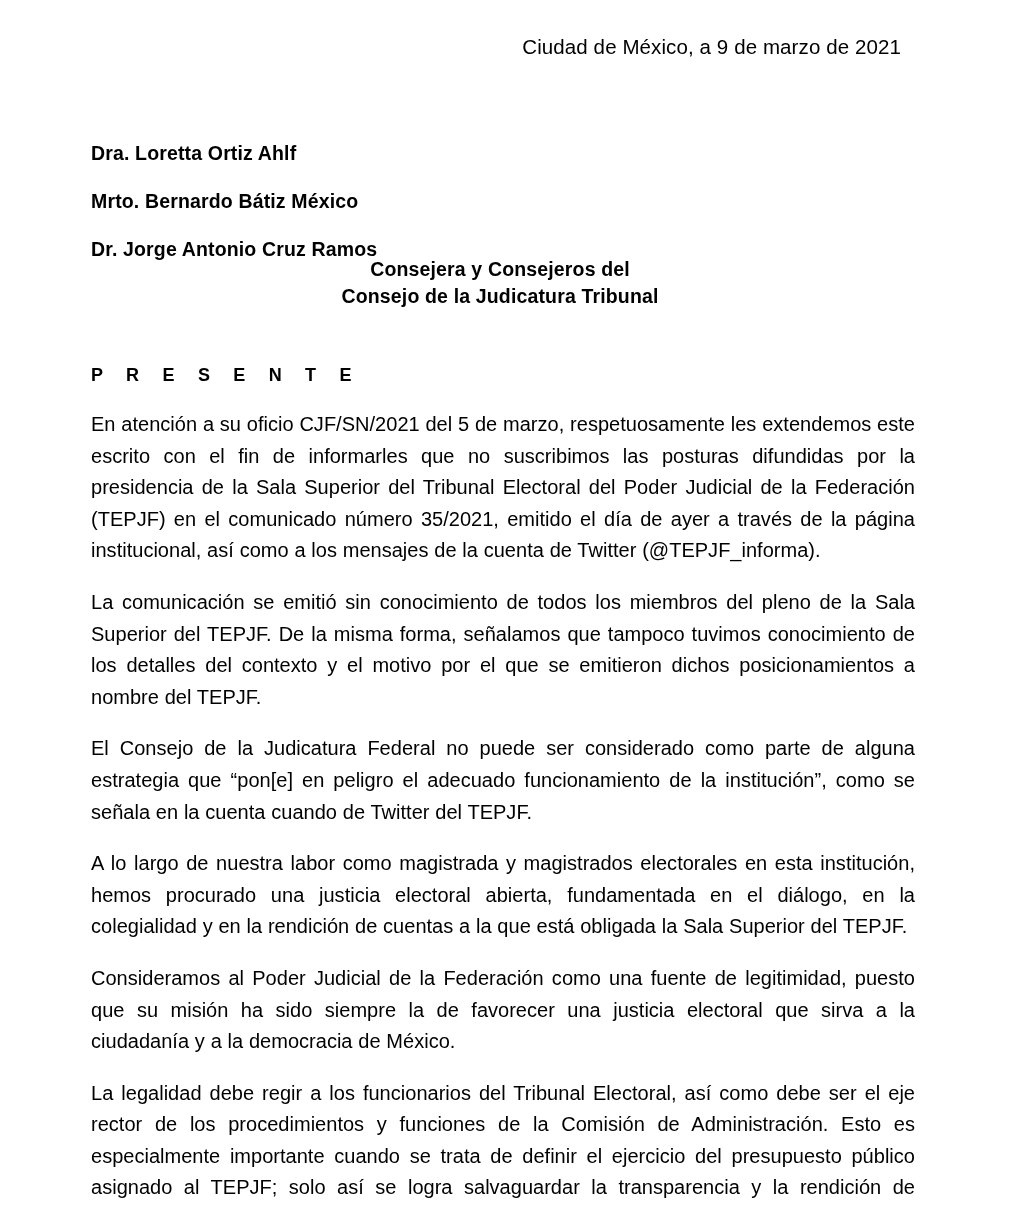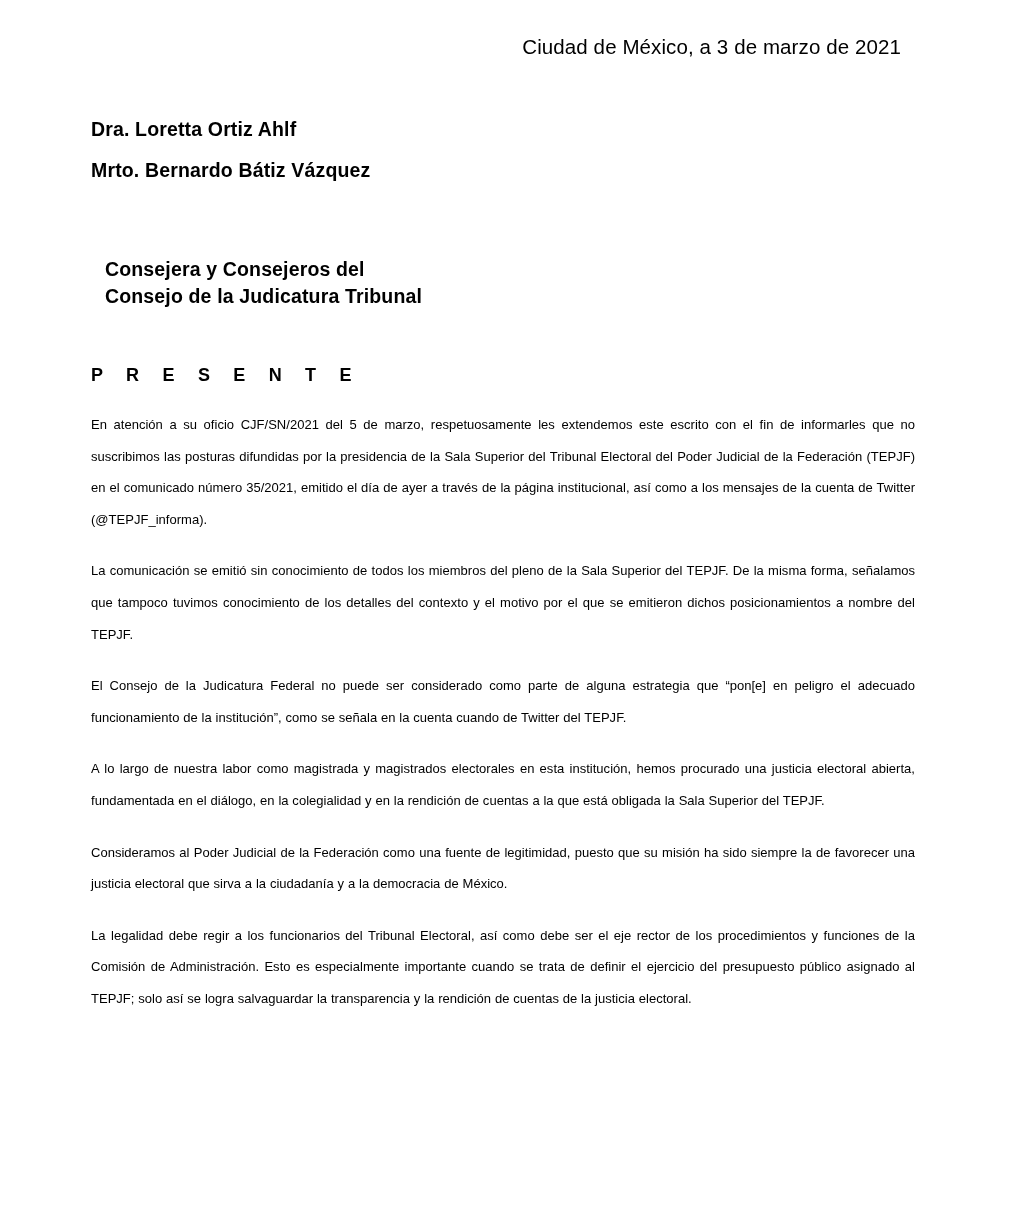--- a/index.html
+++ b/index.html
@@ -46,28 +46,30 @@
     left: 91px;
     width: 824px;
   }
 
   .addressee-line {
     font-size: 19.5px;
     font-weight: bold;
     line-height: 24px;
     letter-spacing: 0.15px;
     margin-bottom: 17px;
+    margin-top: 24px;
   }
 
   
   .institution {
     position: absolute;
     top: 256px;
-    left: 105px;
+    left: 88px;
     width: 824px;
+    text-align: center;
   }
 
   .institution-line {
     font-size: 19.5px;
     font-weight: bold;
     line-height: 27px;
     letter-spacing: 0.15px;
   }
 
   
@@ -84,43 +86,44 @@
 
   
   .body-text {
     position: absolute;
     top: 409px;
     left: 91px;
     width: 824px;
   }
 
   .body-paragraph {
-    font-size: 13px;
+    font-size: 20px;
     line-height: 31.6px;
     text-align: justify;
     text-justify: inter-word;
     margin: 0 0 20px 0;
     letter-spacing: 0.02px;
     word-spacing: 0.2px;
   }
 
   .body-paragraph:last-child {
     margin-bottom: 0;
   }
 </style>
 </head>
 <body>
 
 <div class="page">
 
-  <div class="date-line">Ciudad de México, a 3 de marzo de 2021</div>
+  <div class="date-line">Ciudad de México, a 9 de marzo de 2021</div>
 
   <div class="addressees">
     <div class="addressee-line">Dra. Loretta Ortiz Ahlf</div>
-    <div class="addressee-line">Mrto. Bernardo Bátiz Vázquez</div>
+    <div class="addressee-line">Mrto. Bernardo Bátiz México</div>
+    <div class="addressee-line">Dr. Jorge Antonio Cruz Ramos</div>
   </div>
 
   <div class="institution">
     <div class="institution-line">Consejera y Consejeros del</div>
     <div class="institution-line">Consejo de la Judicatura Tribunal</div>
   </div>
 
   <div class="presente">P R E S E N T E</div>
 
   <div class="body-text">

